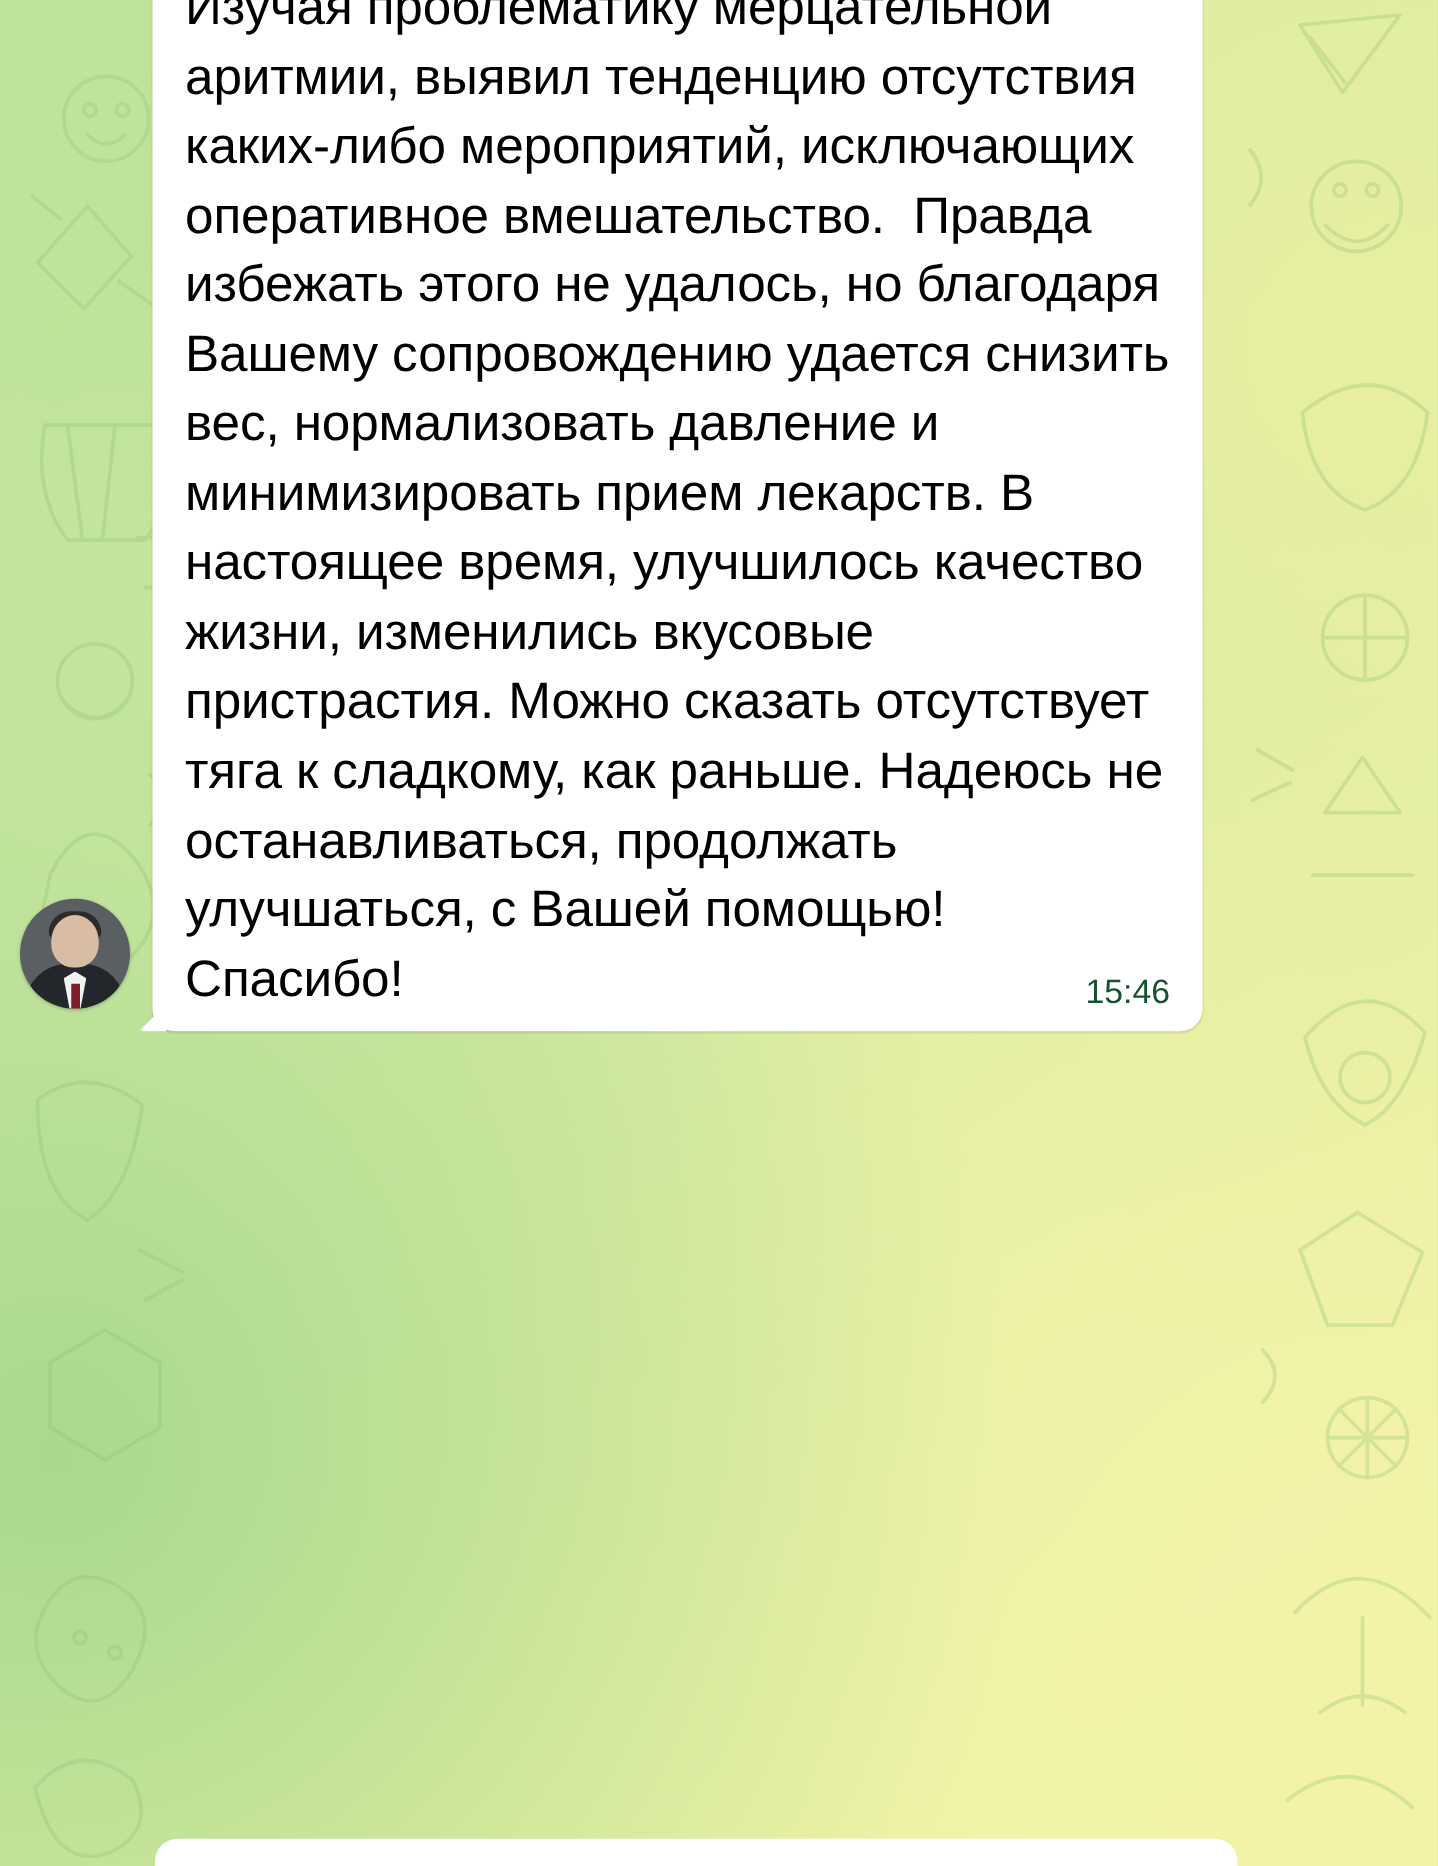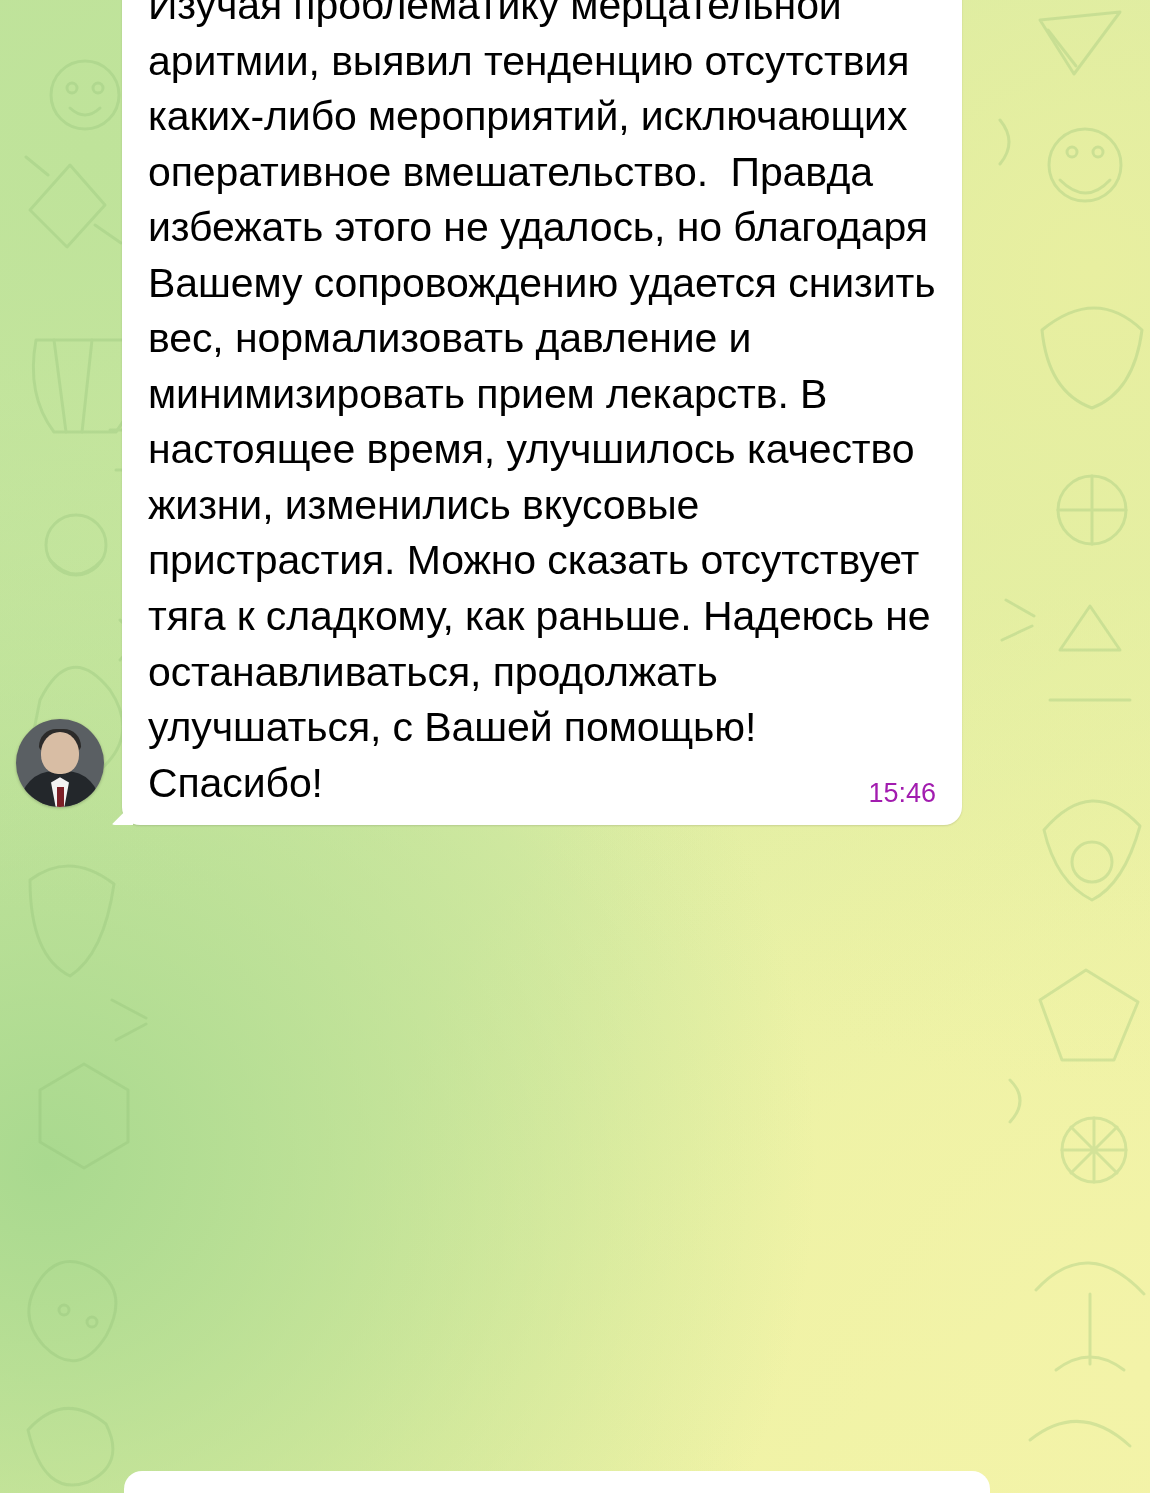--- a/index.html
+++ b/index.html
@@ -121,21 +121,21 @@
     white-space: pre-wrap;
     word-wrap: break-word;
     letter-spacing: -0.1px;
   }
 
   #message-meta {
     position: absolute;
     right: 26px;
     bottom: 16px;
     font-size: 27px;
-    color: #a21caf;
+    color: #14532d;
     margin-left: 26px;
   }
 
   
   #next-bubble {
     position: absolute;
     left: 124px;
     bottom: 0;
     width: 866px;
     height: 22px;

